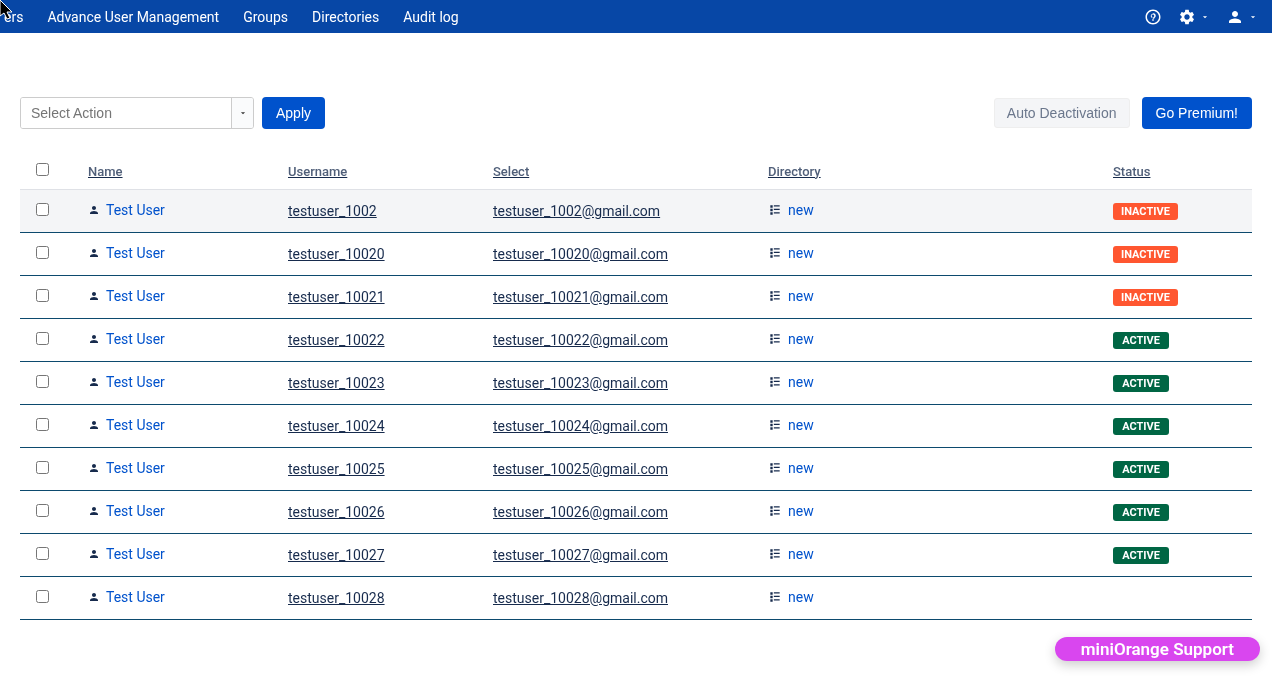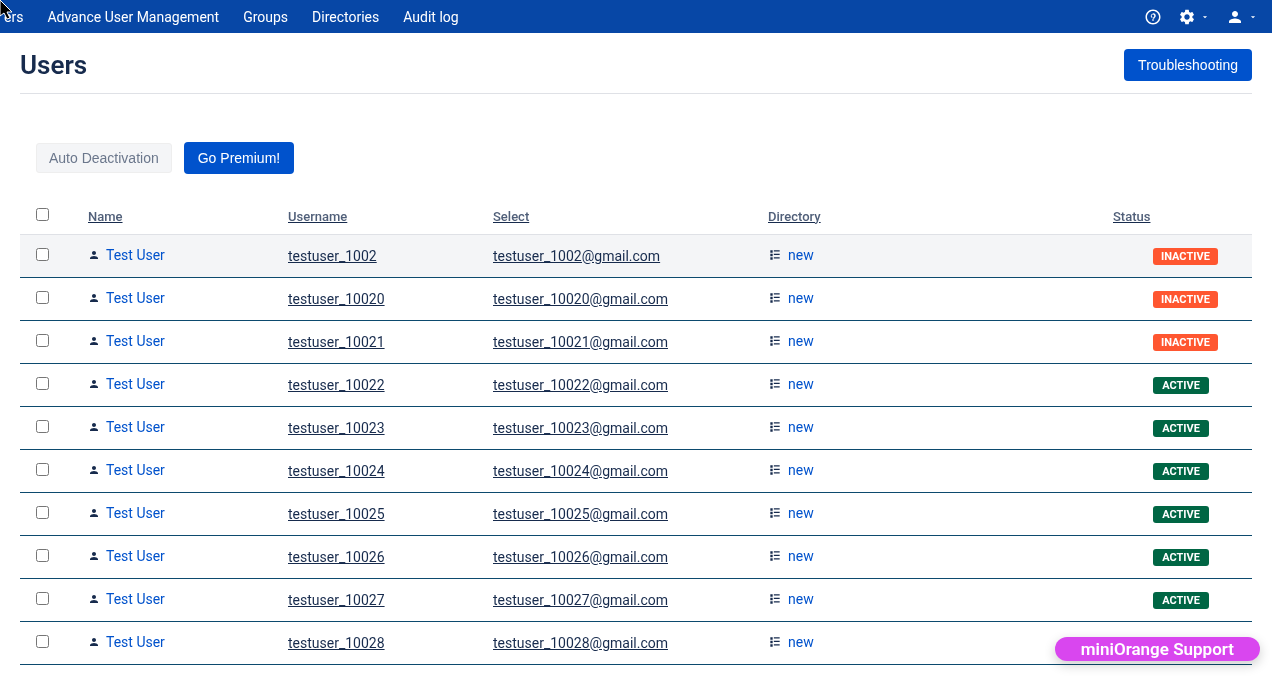--- a/index.html
+++ b/index.html
@@ -209,21 +209,20 @@
     }
     .badge {
       display: inline-block;
       padding: 2px 8px;
       border-radius: 3px;
       font-size: 11px;
       font-weight: 700;
       color: #fff;
       text-align: center;
       min-width: 56px;
-      margin-left: 40px;
     }
     .badge-inactive {
       background: #ff5630;
     }
     .badge-active {
       background: #006644;
     }
     input[type="checkbox"] {
       width: 13px;
       height: 13px;
@@ -284,26 +283,33 @@
           <path d="M12 12c2.21 0 4-1.79 4-4s-1.79-4-4-4-4 1.79-4 4 1.79 4 4 4zm0 2c-2.67 0-8 1.34-8 4v2h16v-2c0-2.66-5.33-4-8-4z"></path>
         </svg>
       <svg class="chevron-small" viewBox="0 0 24 24">
           <path d="M7 10l5 5 5-5z"></path>
         </svg>
     </span>
   </div>
 </div>
 
 <div class="content">
-  <div class="page-header">
-    <h1 class="page-title">Users</h1>
-    <button class="btn-primary">Troubleshooting</button>
-  </div>
 
   <div class="toolbar">
+    <div class="toolbar-left">
+      <div class="select-wrapper">
+        <input class="select-input" type="text" readonly="" placeholder="Select Action" style="">
+        <div class="select-dropdown">
+          <svg viewBox="0 0 24 24">
+              <path d="M7 10l5 5 5-5z"></path>
+            </svg>
+        </div>
+      </div>
+      <button class="btn-primary">Apply</button>
+    </div>
     <div class="toolbar-right">
       <button class="btn-disabled">Auto Deactivation</button>
       <button class="btn-primary">Go Premium!</button>
     </div>
   </div>
 
   <table>
     <thead>
       <tr>
         <th class="col-checkbox"><input type="checkbox" style=""></th>

